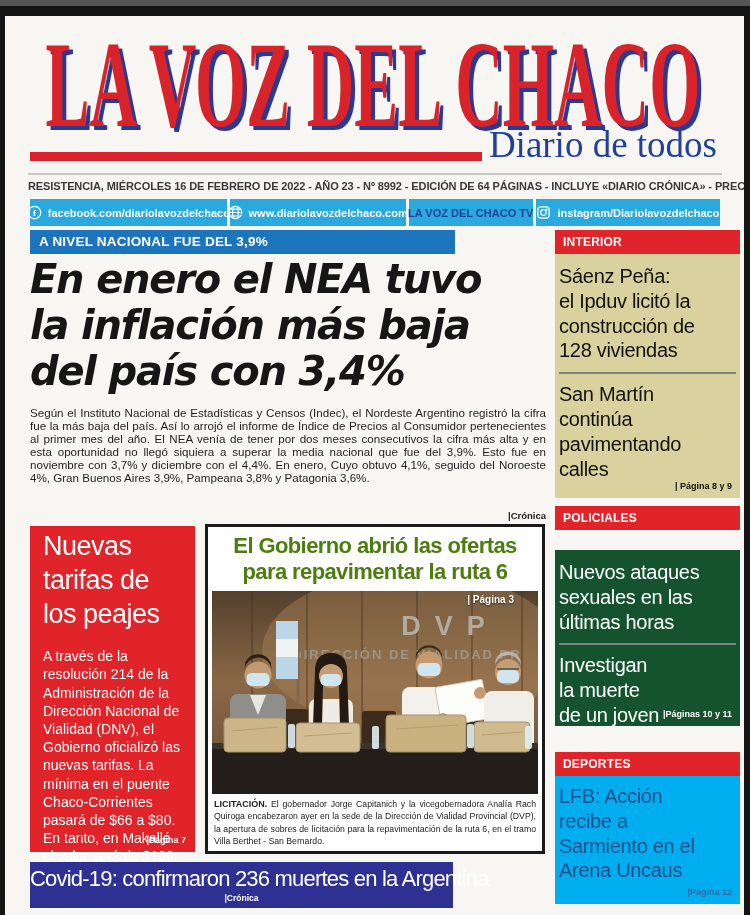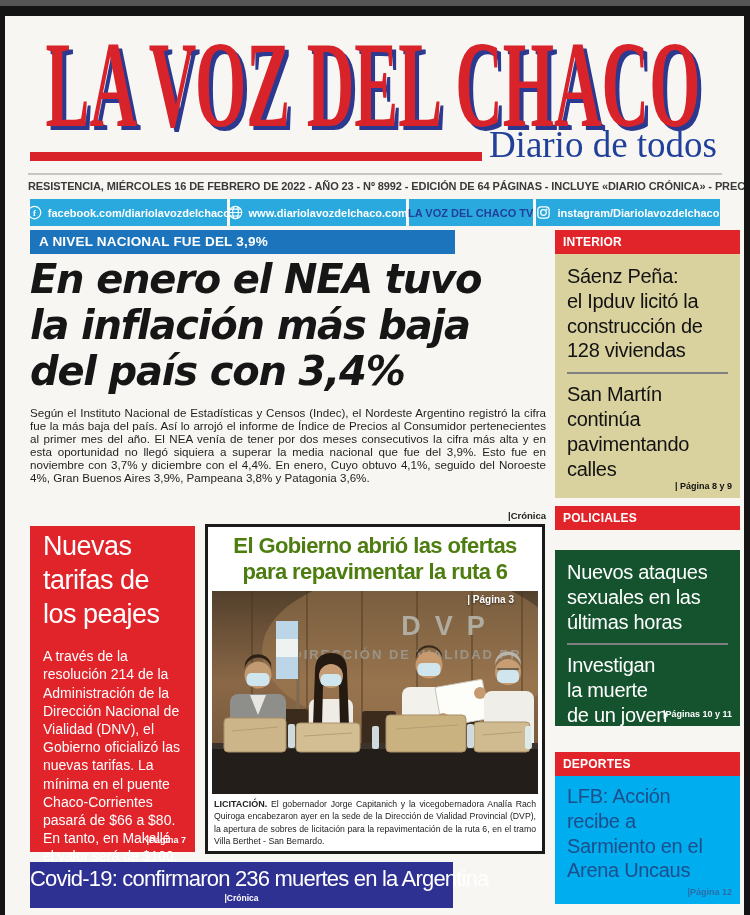--- a/index.html
+++ b/index.html
@@ -60,21 +60,21 @@
   .route-caption b{font-size:9px;}
 
   
   .covid{position:absolute;left:30px;top:856px;width:423px;height:46px;background:var(--covid_navy);color:#fff;text-align:center;padding-top:4px;}
   .covid-headline{font-size:22px;letter-spacing:-.8px;white-space:nowrap;}
   .covid-credit{font-size:8.5px;font-weight:bold;margin-top:1px;}
 
   
   .side-header{position:absolute;left:555px;width:185px;height:24px;background:var(--section_red);
     color:#fff;font-weight:bold;font-size:12px;line-height:24px;padding-left:8px;letter-spacing:.2px;}
-  .side-body{position:absolute;left:555px;width:185px;padding:10px 12px;font-size:20px;line-height:1.24;letter-spacing:-.3px;}
+  .side-body{position:absolute;left:555px;width:185px;padding:10px 4px;font-size:20px;line-height:1.24;letter-spacing:-.3px;}
   .interior-h{top:224px;} .interior-b{top:248px;height:244px;background:var(--khaki);color:#121212;}
   .policiales-h{top:500px;} .policiales-b{top:544px;height:176px;background:#14532d;color:#fff;}
   .deportes-h{top:746px;} .deportes-b{top:770px;height:128px;background:var(--deportes_cyan);color:#1d4e8c;padding-top:8px;}
   .divider{border:none;border-top:2px solid currentColor;margin:9px 0 8px;width:100%;}
   .side-ref{position:absolute;right:8px;bottom:6px;font-size:9px;font-weight:bold;letter-spacing:0;}
   .deportes-b .side-ref{color:#2a6da8;}
 </style>
 </head>
 <body>
 

